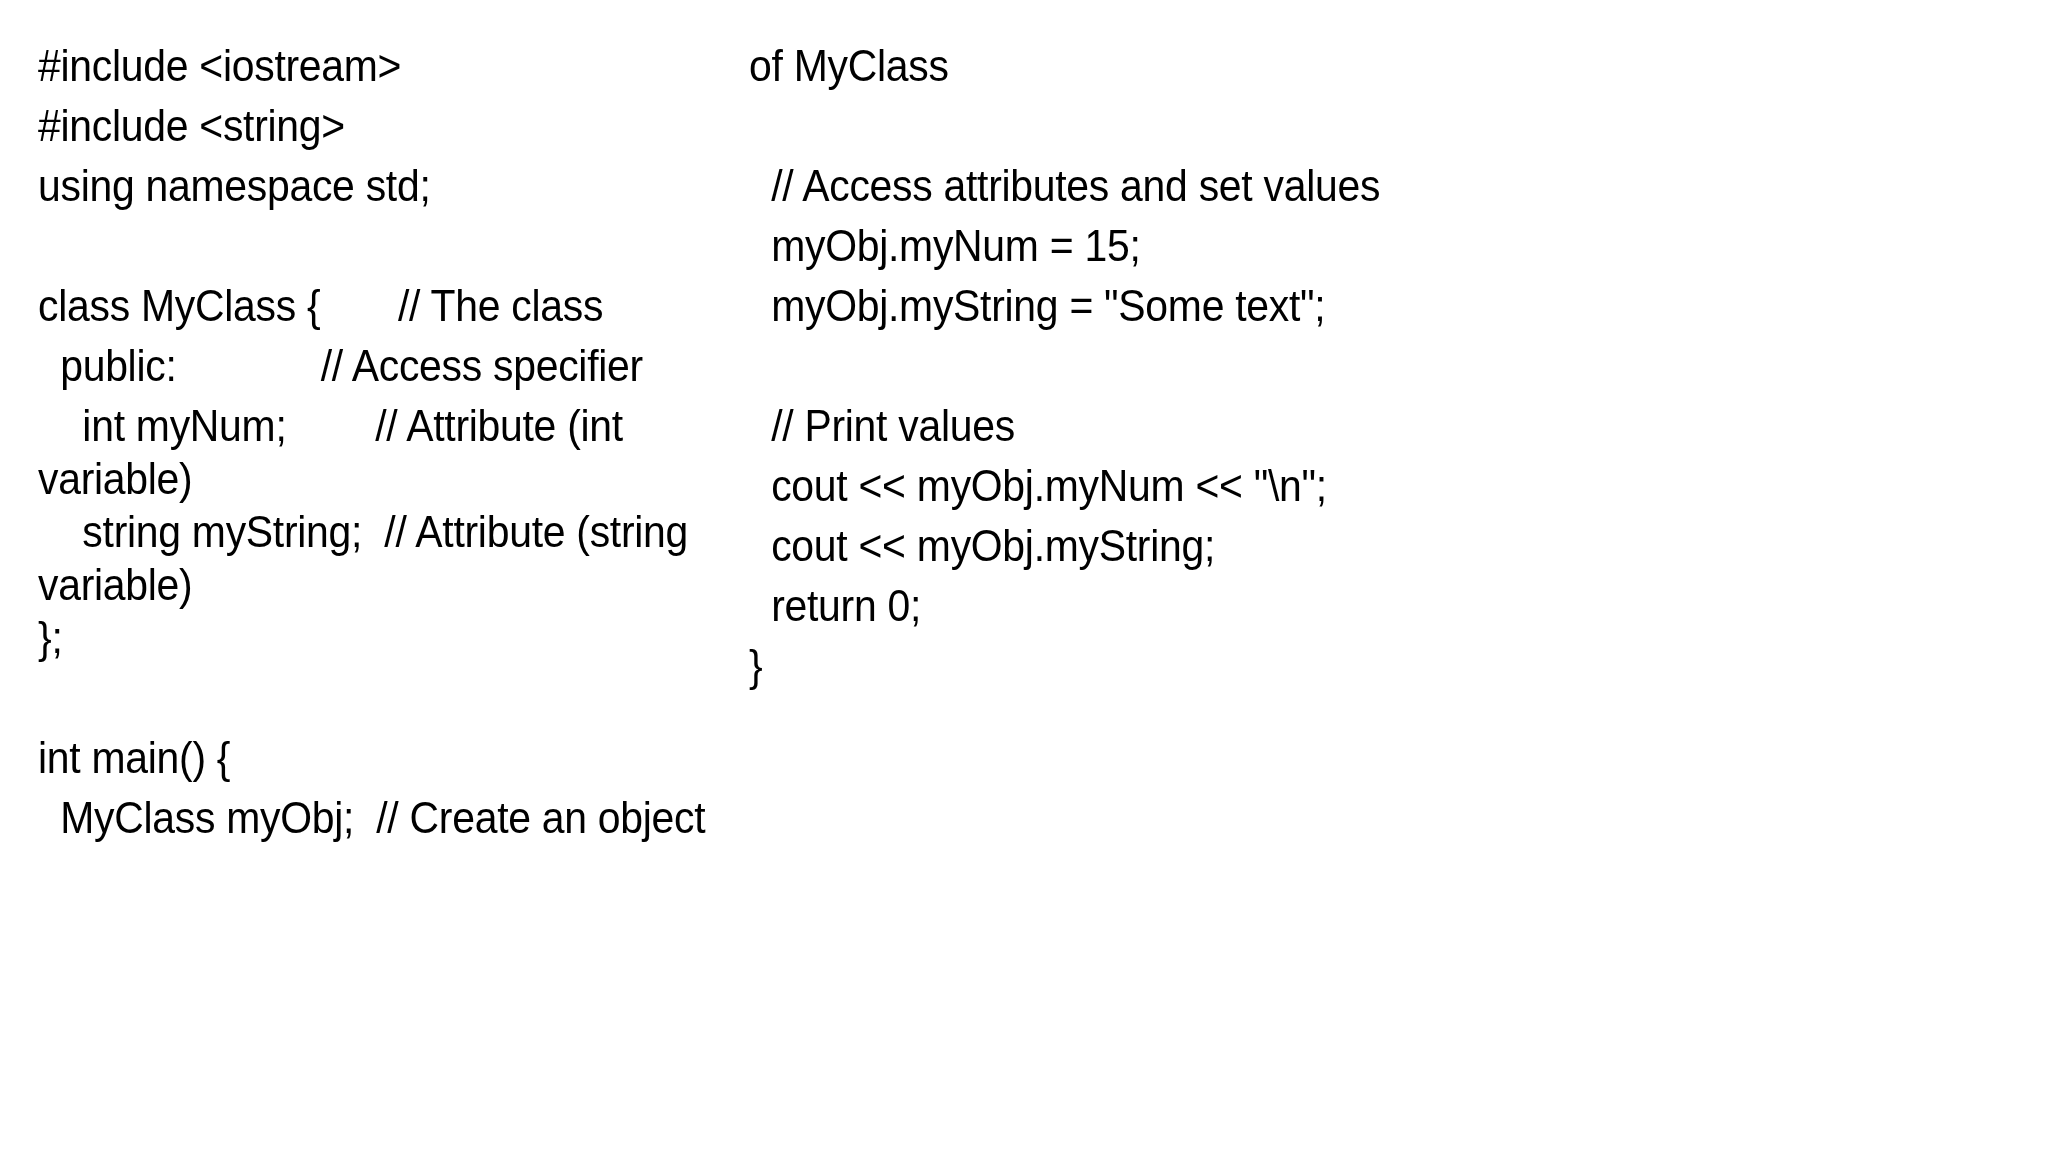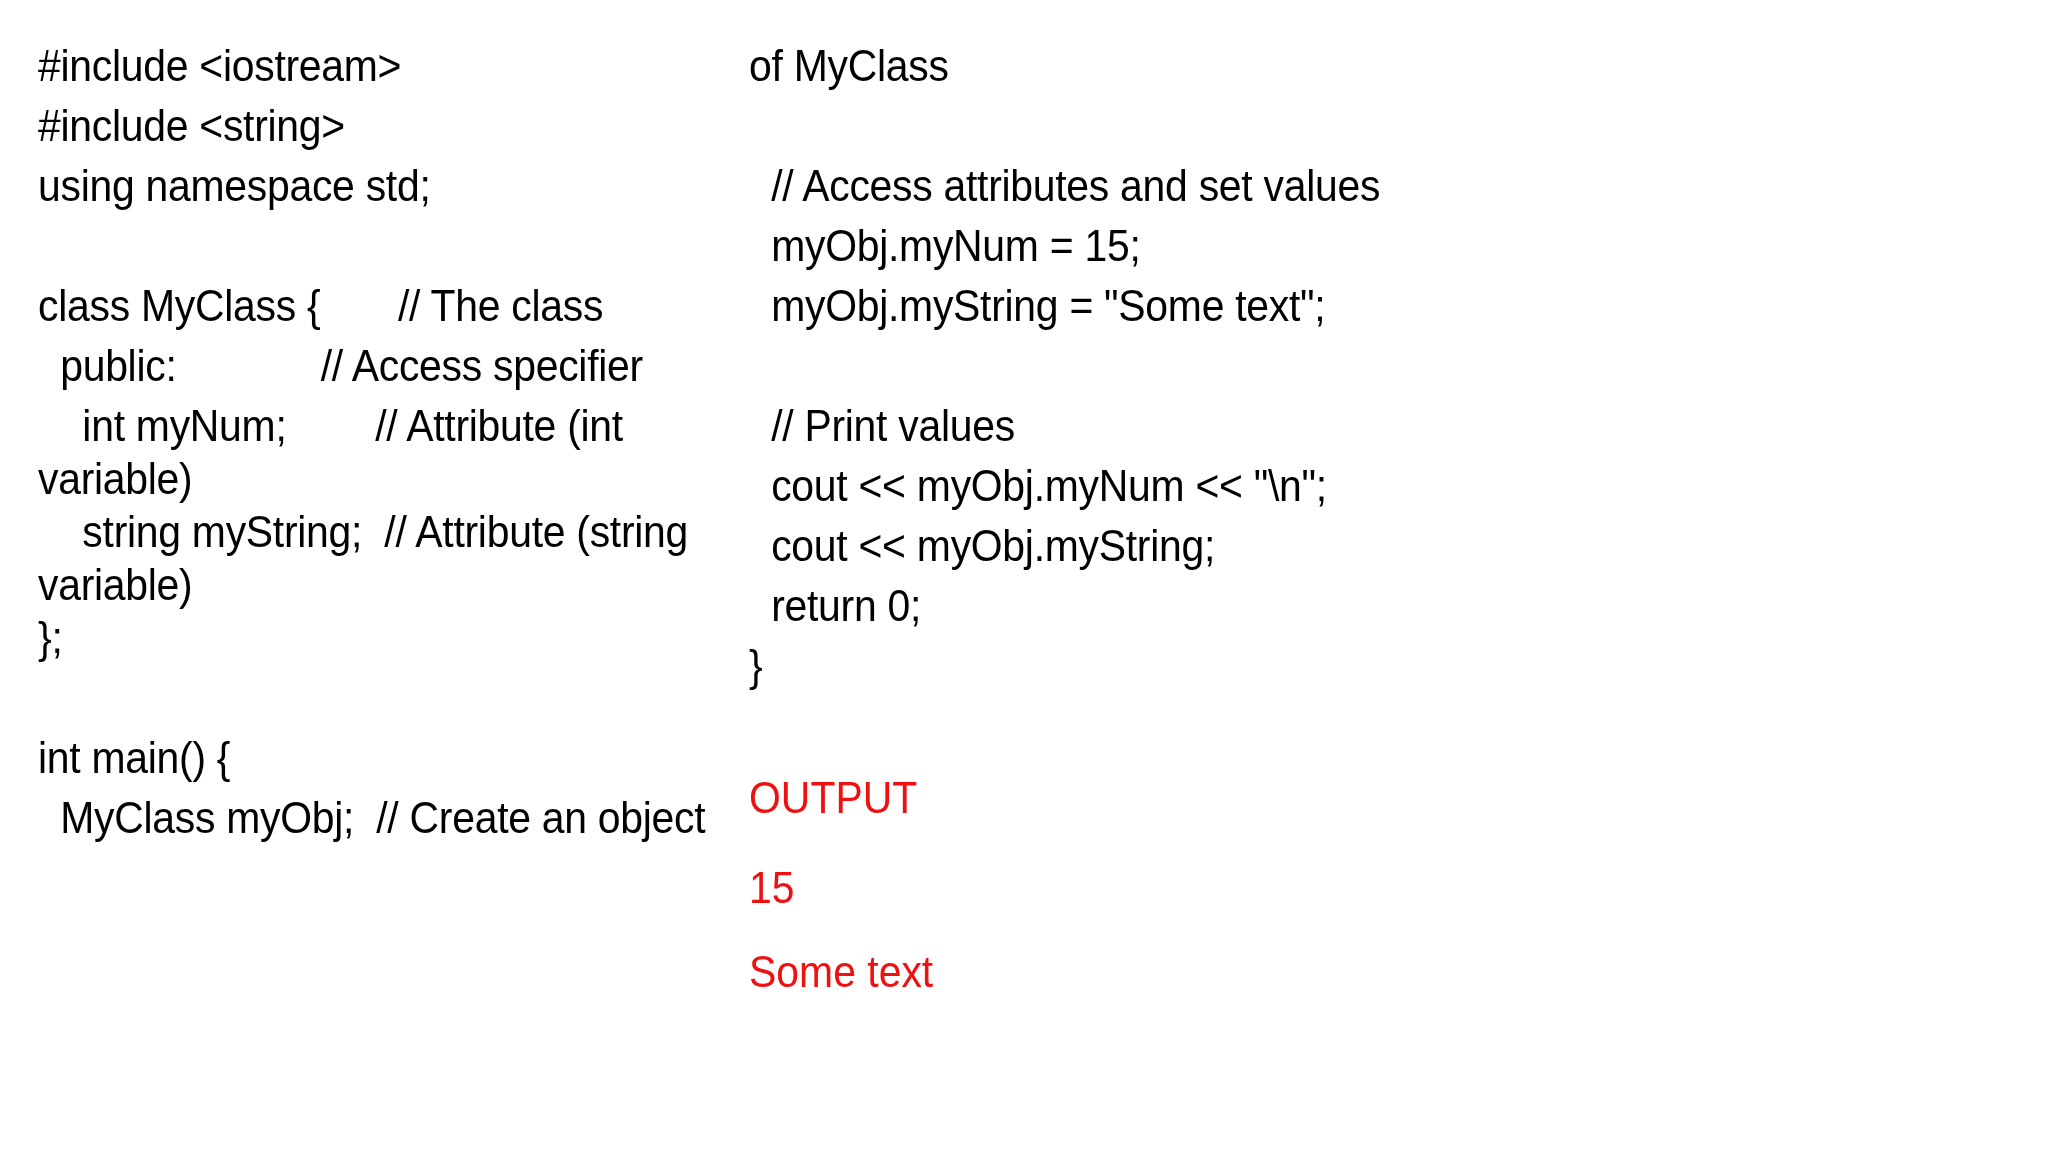--- a/index.html
+++ b/index.html
@@ -63,20 +63,15 @@
 <body>
 
 <div id="slide">
 
   <div class="column" id="left-column">
     <div><div class="code-line">#include &lt;iostream&gt;</div><div class="code-line">#include &lt;string&gt;</div><div class="code-line">using namespace std;</div><div class="code-line blank">&nbsp;</div><div class="code-line">class MyClass {       // The class</div><div class="code-line">  public:             // Access specifier</div><div class="code-line">    int myNum;        // Attribute (int</div><div class="code-line wrap">variable)</div><div class="code-line">    string myString;  // Attribute (string</div><div class="code-line wrap">variable)</div><div class="code-line">};</div><div class="code-line blank">&nbsp;</div><div class="code-line">int main() {</div><div class="code-line">  MyClass myObj;  // Create an object</div></div>
   </div>
 
   <div class="column" id="right-column">
     <div><div class="code-line">of MyClass</div><div class="code-line blank">&nbsp;</div><div class="code-line">  // Access attributes and set values</div><div class="code-line">  myObj.myNum = 15;</div><div class="code-line">  myObj.myString = "Some text";</div><div class="code-line blank">&nbsp;</div><div class="code-line">  // Print values</div><div class="code-line">  cout &lt;&lt; myObj.myNum &lt;&lt; "\n";</div><div class="code-line">  cout &lt;&lt; myObj.myString;</div><div class="code-line">  return 0;</div><div class="code-line">}</div></div>
-    <div>
-      <div class="out-line">OUTPUT</div>
-      <div class="out-line tight">15</div>
-      <div class="out-line tight">Some text</div>
-    </div>
   </div>
 
 </div>
 
 </body></html>

